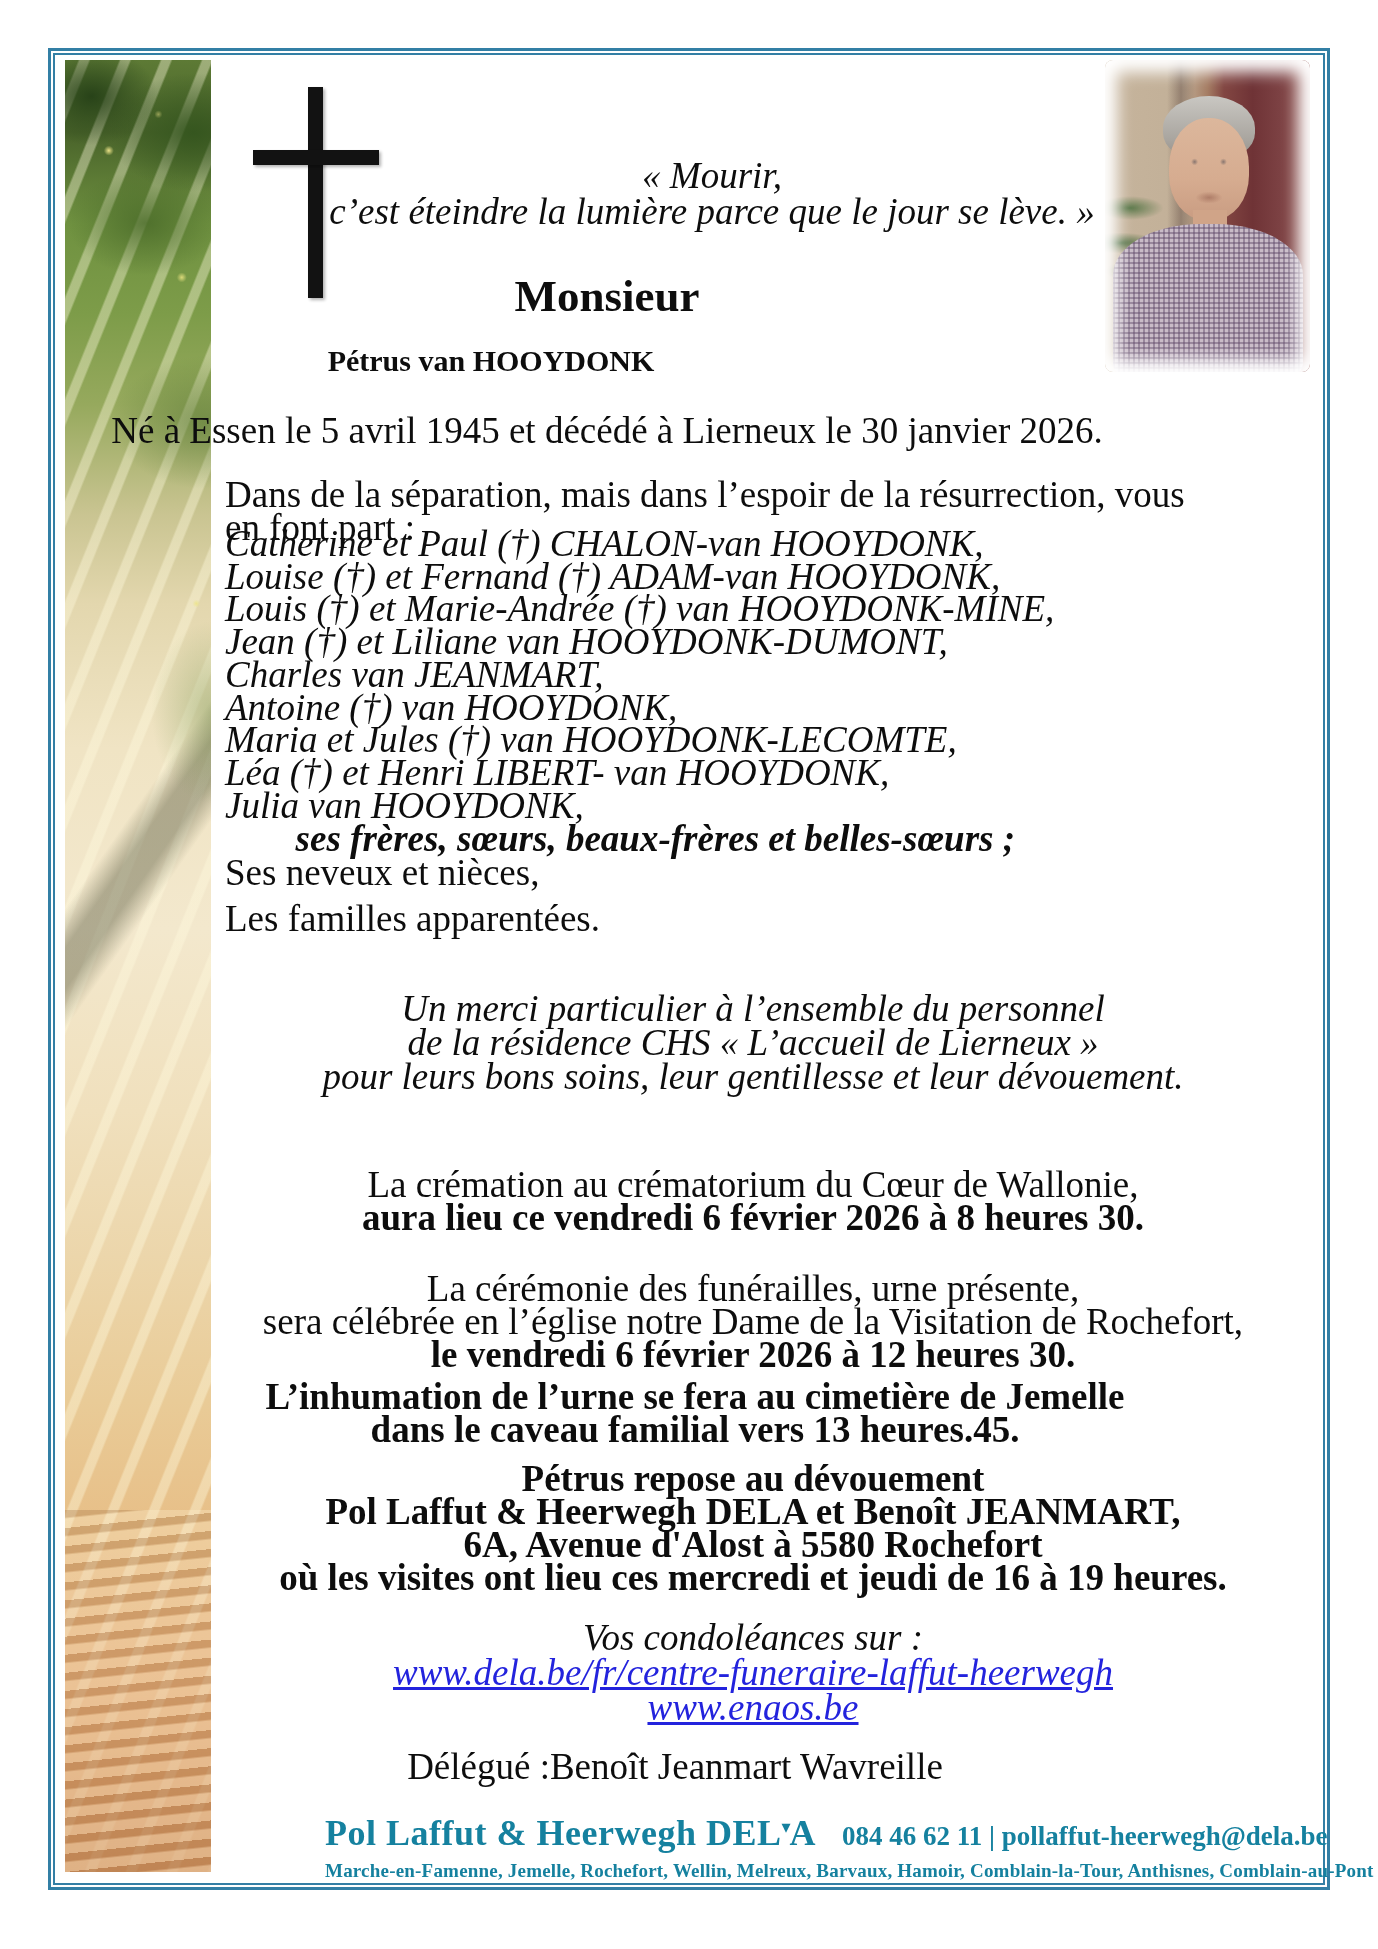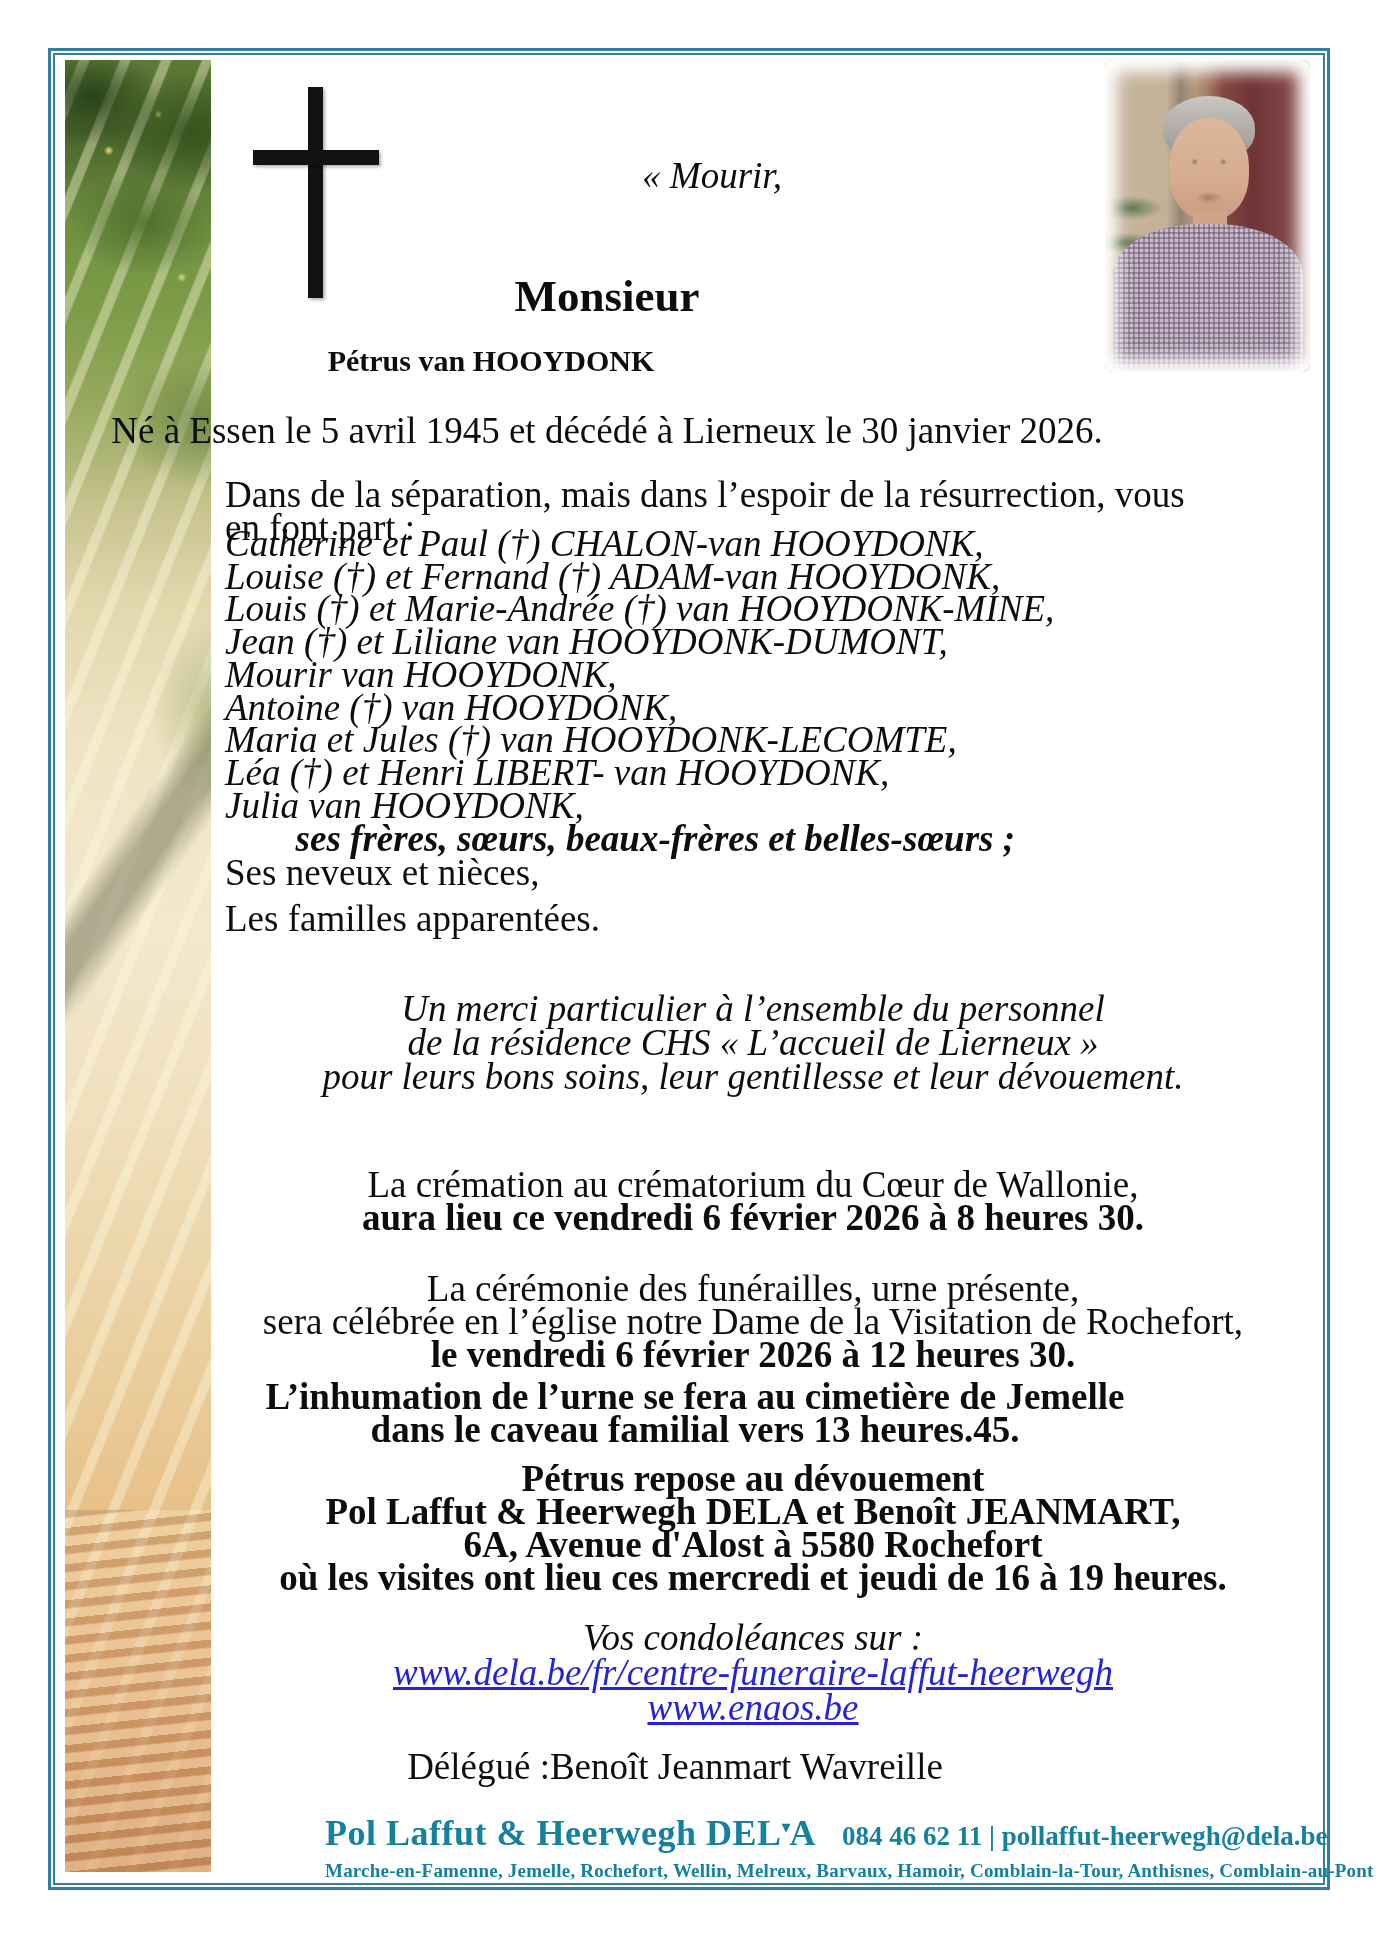--- a/index.html
+++ b/index.html
@@ -117,34 +117,35 @@
       <div class="p-plant"></div>
       <div class="p-hair"></div>
       <div class="p-face"></div>
       <div class="p-neck"></div>
       <div class="p-shirt"></div>
       <div class="p-fade"></div>
     </div>
 
     <div class="blk b-quote center">
       <div>« Mourir,</div>
+      <div>c’est éteindre la lumière parce que le jour se lève. »</div>
     </div>
 
     <div class="blk b-salutation center">Monsieur</div>
     <div class="blk b-name center">Pétrus van HOOYDONK</div>
     <div class="blk b-dates center">Né à Essen le 5 avril 1945 et décédé à Lierneux le 30 janvier 2026.</div>
 
     <div class="blk b-intro">Dans de la séparation, mais dans l’espoir de la résurrection, vous en font part :</div>
 
     <div class="blk b-family">
       <div>Catherine et Paul (†) CHALON-van HOOYDONK,</div>
       <div>Louise (†) et Fernand (†) ADAM-van HOOYDONK,</div>
       <div>Louis (†) et Marie-Andrée (†) van HOOYDONK-MINE,</div>
       <div>Jean (†) et Liliane van HOOYDONK-DUMONT,</div>
-      <div>Mourir van HOOYDONK,</div>
+      <div>Charles van JEANMART,</div>
       <div>Antoine (†) van HOOYDONK,</div>
       <div>Maria et Jules (†) van HOOYDONK-LECOMTE,</div>
       <div>Léa (†) et Henri LIBERT- van HOOYDONK,</div>
       <div>Julia van HOOYDONK,</div>
     </div>
 
     <div class="blk b-relation">ses frères, sœurs, beaux-frères et belles-sœurs ;</div>
     <div class="blk b-nephews">Ses neveux et nièces,</div>
     <div class="blk b-families">Les familles apparentées.</div>
 

